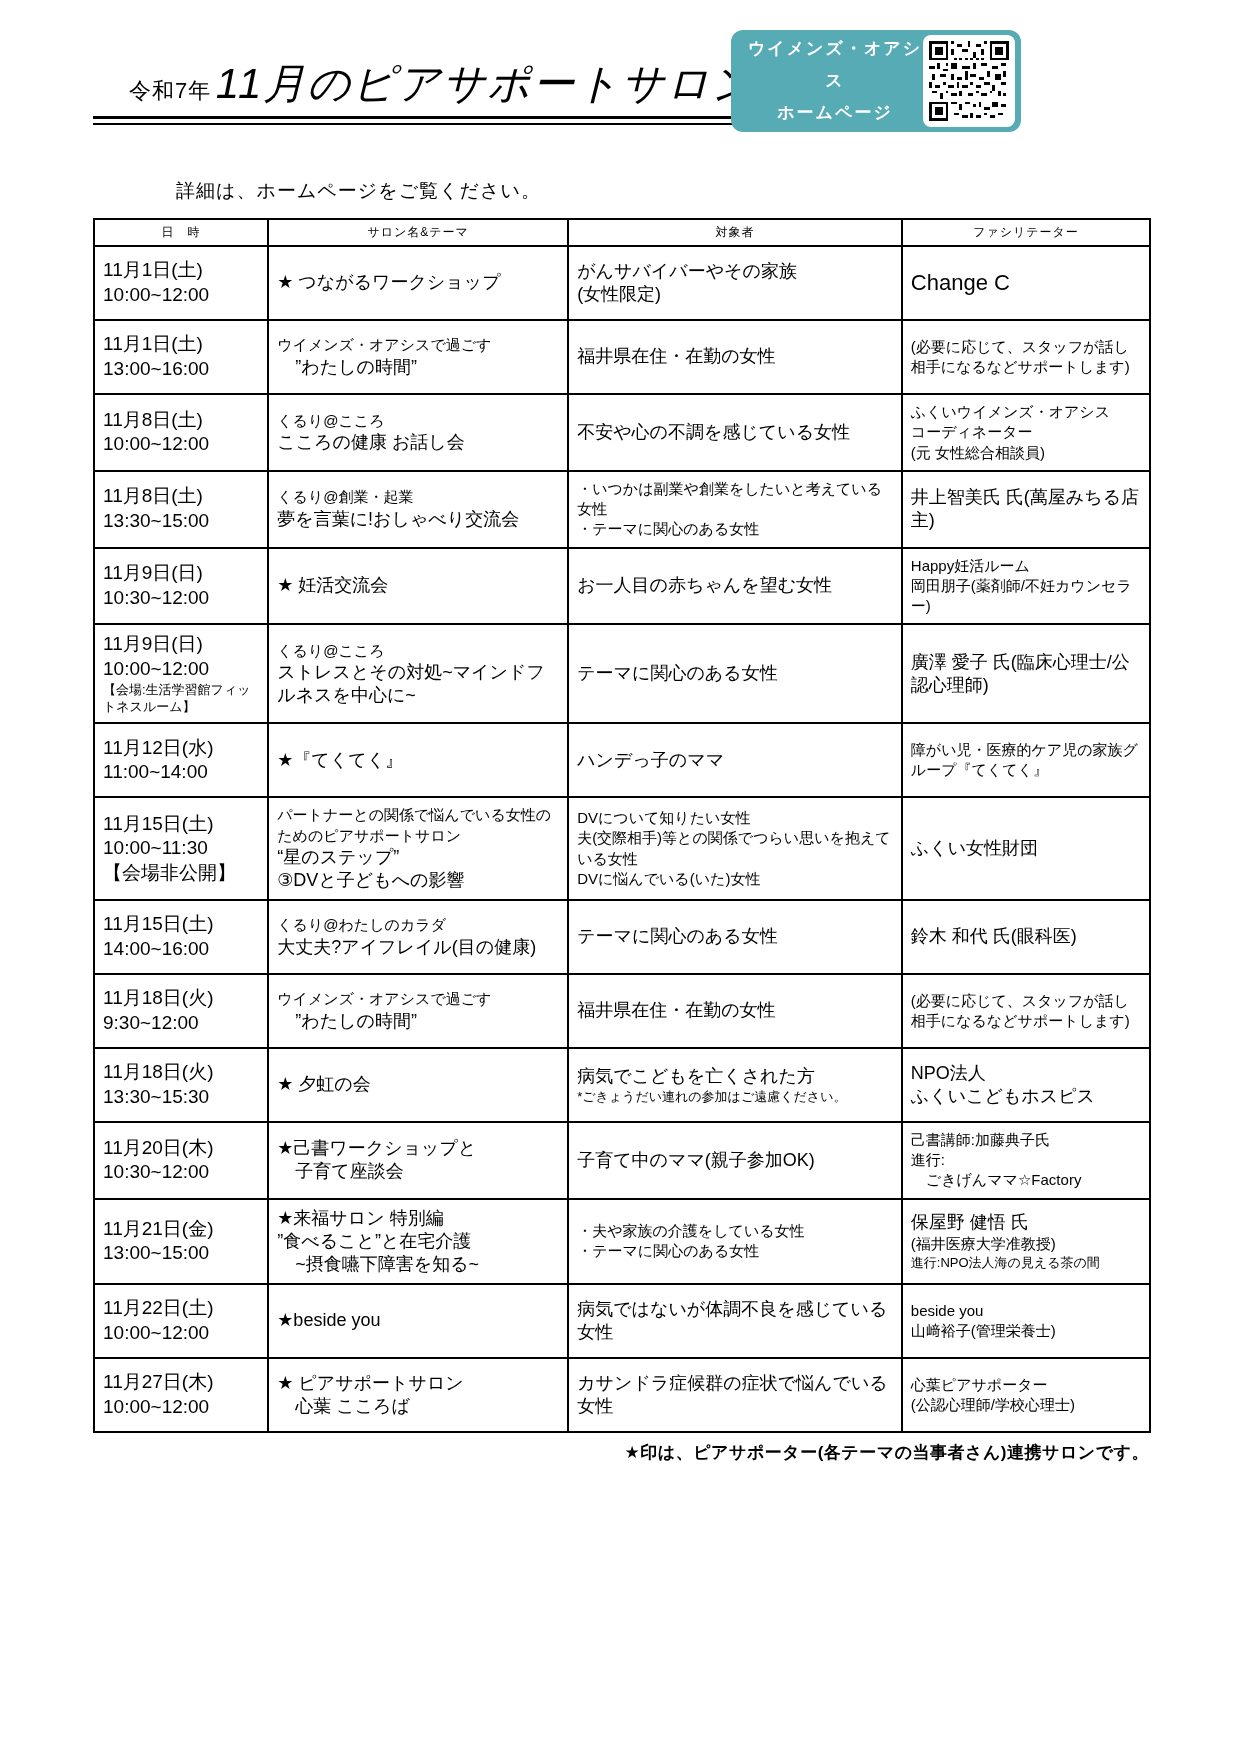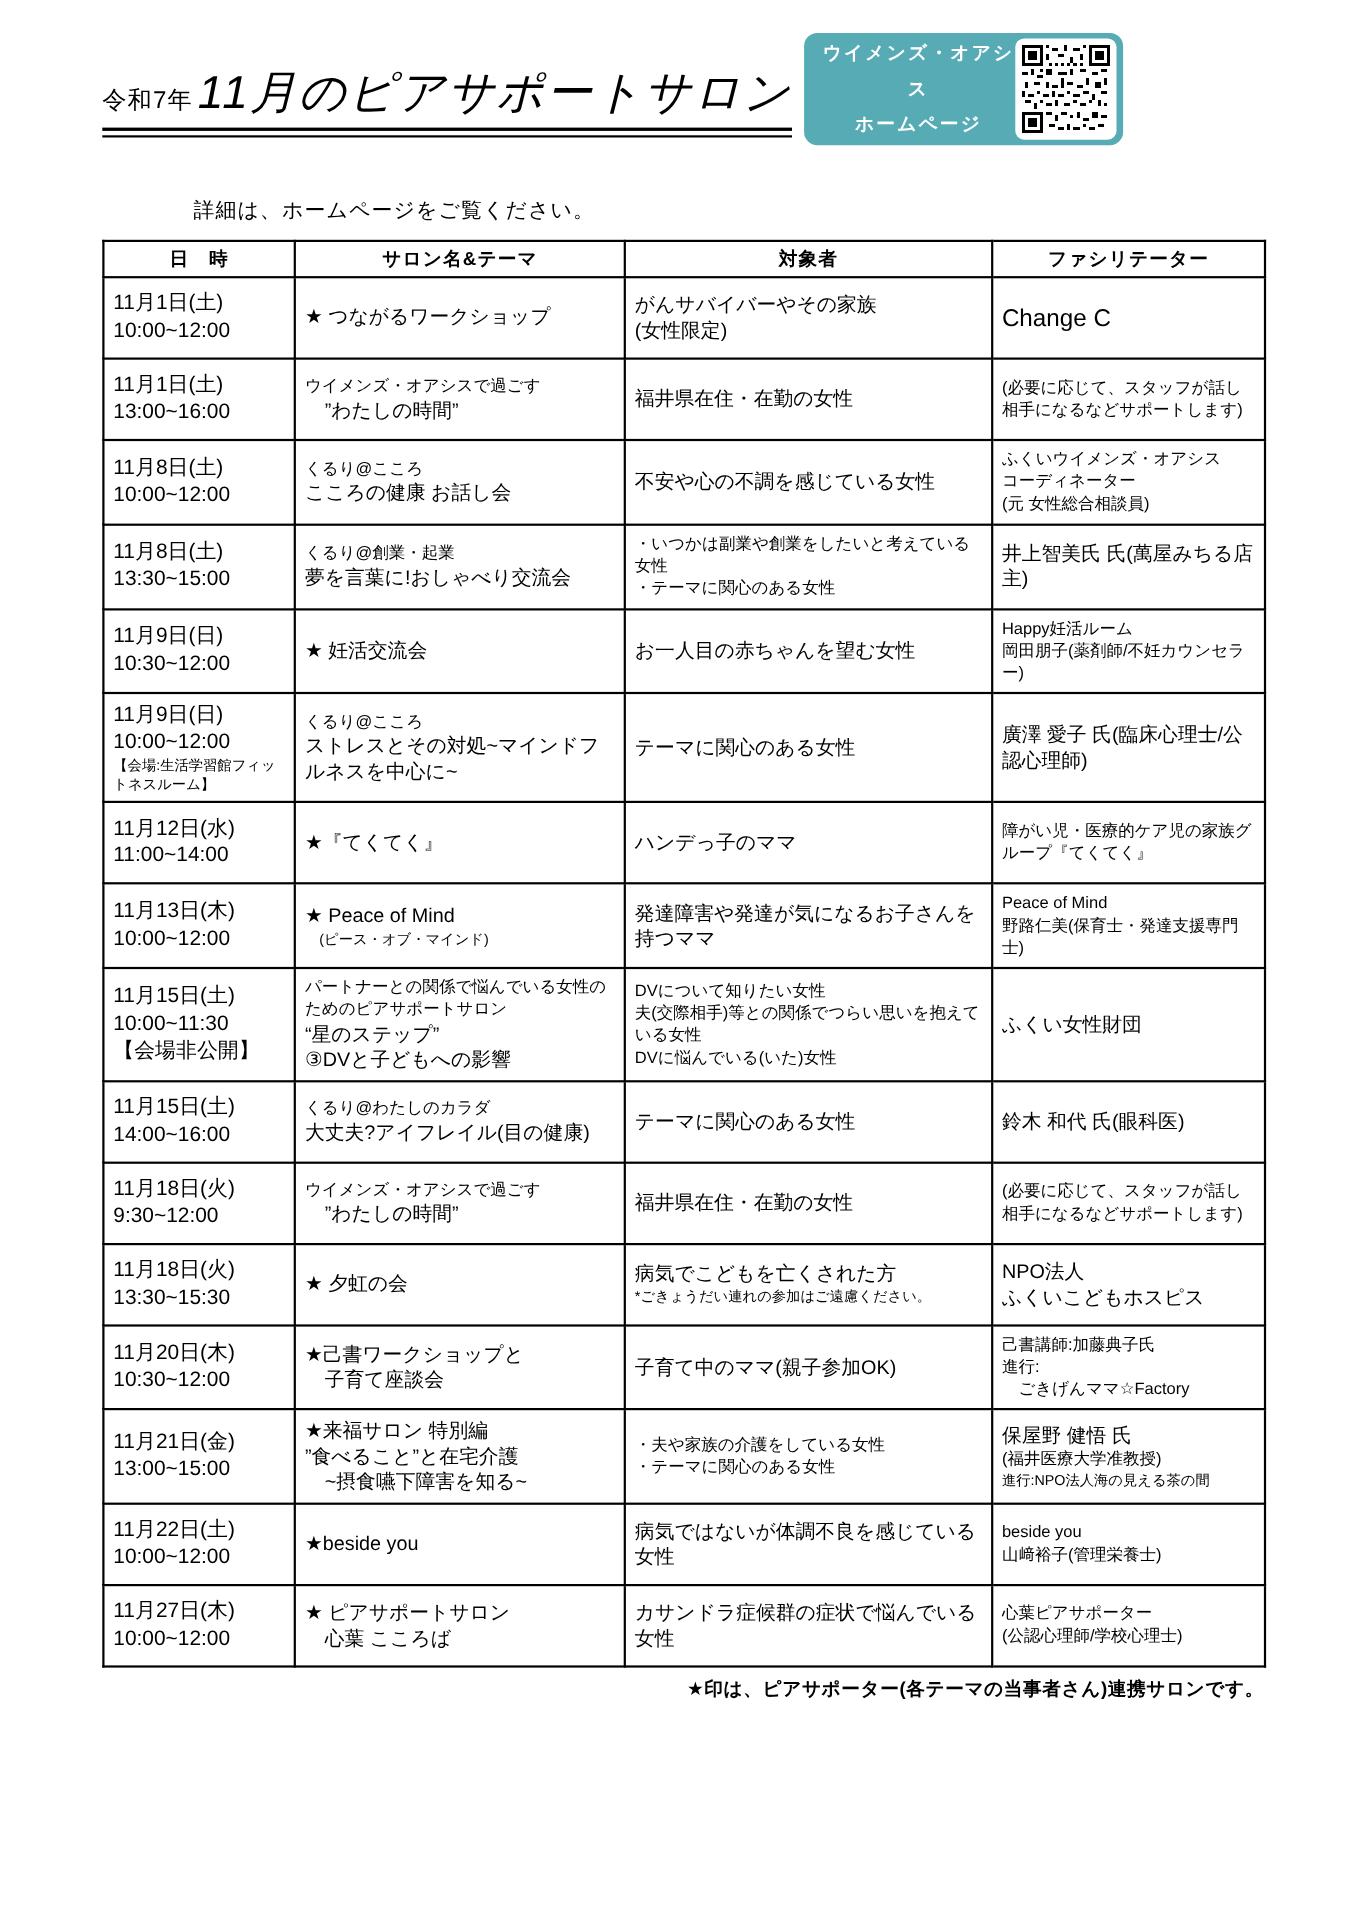--- a/index.html
+++ b/index.html
@@ -9,21 +9,21 @@
     font-family:"Liberation Sans","DejaVu Sans",sans-serif;
     color:#000;
     position:relative;
   }
   .page { padding:38px 90px 0 93px; position:relative; }
 
   
   .header-area { position:relative; height:130px; }
   .title-block { display:inline-block; padding-top:18px; }
   .title-line { white-space:nowrap; }
-  .era { font-size:22px; letter-spacing:1px; }
+  .era { font-size:22px; letter-spacing:1px;margin-left:36px; }
   .main-title { font-size:42px; letter-spacing:2px;font-style:italic; }
   .title-underline {
     margin-top:4px; height:9px;
     border-top:3px solid #000; border-bottom:2px solid #000;
   }
   .subtitle { font-size:19px; margin:10px 0 0 83px; letter-spacing:1px; }
 
   .badge {
     position:absolute; top:-8px; right:130px;
     width:290px; height:102px;
@@ -42,21 +42,21 @@
 
   
   table.schedule {
     border-collapse:collapse; width:100%; margin-top:14px;
     table-layout:fixed;
   }
   table.schedule th, table.schedule td {
     border:2.5px solid #000; vertical-align:middle;
   }
   table.schedule th {
-    font-size:17px; font-weight:bold; padding:4px 2px; text-align:center;
+    font-size:12px; font-weight:normal; padding:4px 2px; text-align:center;
     letter-spacing:1px;
   }
   table.schedule td { padding:7px 8px; }
   .col-datetime  { width:16.5%; }
   .col-salon     { width:28.4%; }
   .col-target    { width:31.6%; }
   .col-facilitator { width:23.5%; }
 
   td.cell-datetime { font-size:19px; }
   .line { font-size:18px; line-height:1.28; }
@@ -317,37 +317,20 @@
           </td>
           <td class="cell-target">
             <div class="line">ハンデっ子のママ</div>
           </td>
           <td class="cell-facilitator">
             <div class="line md">障がい児・医療的ケア児の家族グループ『てくてく』</div>
           </td>
         </tr>
         <tr class="srow">
           <td class="cell-datetime">
-            <div class="line">11月13日(木)</div>
-            <div class="line">10:00~12:00</div>
-          </td>
-          <td class="cell-salon">
-            <div class="line">★ Peace of Mind</div>
-            <div class="line sm">　(ピース・オブ・マインド)</div>
-          </td>
-          <td class="cell-target">
-            <div class="line">発達障害や発達が気になるお子さんを持つママ</div>
-          </td>
-          <td class="cell-facilitator">
-            <div class="line md">Peace of Mind</div>
-            <div class="line md">野路仁美(保育士・発達支援専門士)</div>
-          </td>
-        </tr>
-        <tr class="srow">
-          <td class="cell-datetime">
             <div class="line">11月15日(土)</div>
             <div class="line">10:00~11:30</div>
             <div class="line">【会場非公開】</div>
           </td>
           <td class="cell-salon">
             <div class="line md">パートナーとの関係で悩んでいる女性のためのピアサポートサロン</div>
             <div class="line">“星のステップ”</div>
             <div class="line">③DVと子どもへの影響</div>
           </td>
           <td class="cell-target">

